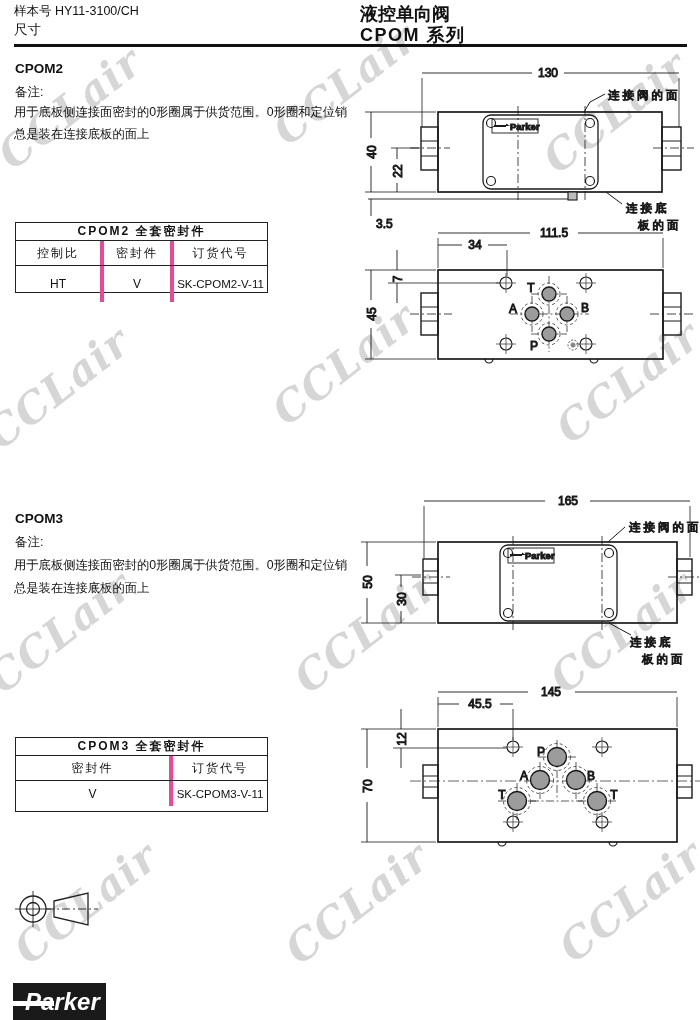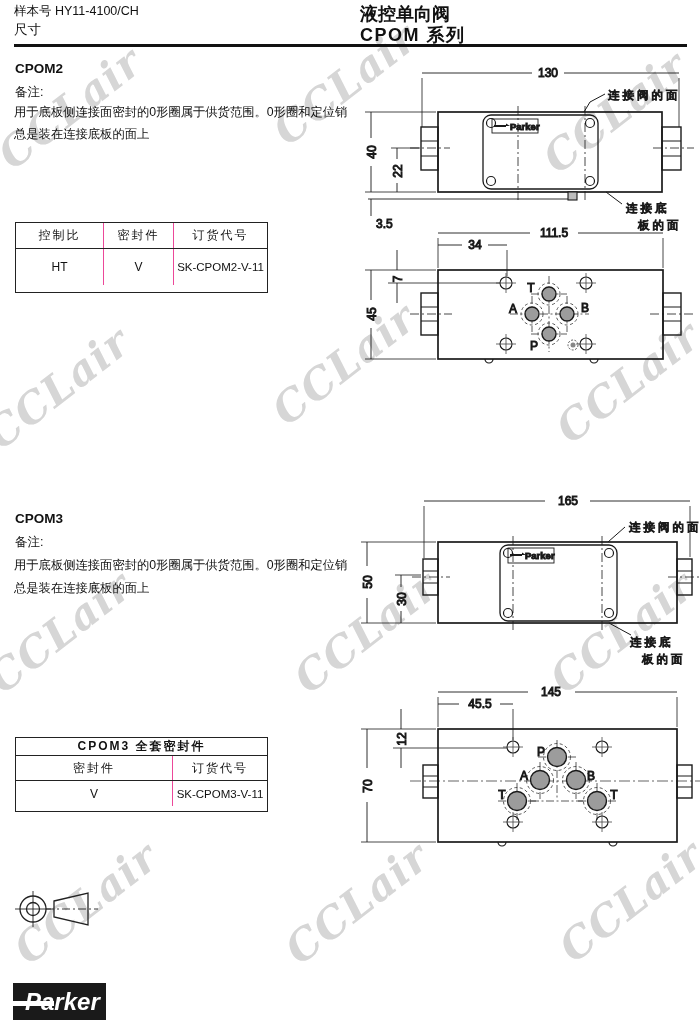--- a/index.html
+++ b/index.html
@@ -9,21 +9,21 @@
       font-weight:bold;font-size:42px;color:#d6d6d6;letter-spacing:1px;white-space:nowrap;
       transform:translate(-50%,-50%) rotate(-38deg);user-select:none;}
   .txt{position:absolute;z-index:2;white-space:nowrap;}
   .rule{position:absolute;z-index:2;background:#111;}
   svg.draw{position:absolute;left:0;top:0;z-index:1;}
   .tbl{position:absolute;z-index:2;border:1.6px solid #222;background:transparent;box-sizing:border-box;}
   .tr{display:flex;box-sizing:border-box;}
   .tr+.tr{border-top:1.5px solid #222;}
   .td{display:flex;align-items:center;justify-content:center;box-sizing:border-box;
       font-size:12px;letter-spacing:2px;}
-  .td.sep{border-right:1px solid #ec4899;}
+  .td.sep{border-right:4px solid #ec4899;}
   .tbl-title{width:100%;display:flex;align-items:center;justify-content:center;
       font-size:12px;font-weight:bold;letter-spacing:2px;}
   .code{letter-spacing:0 !important;font-size:11.5px !important;}
   .plogo{position:absolute;z-index:2;background:#1a1a1a;overflow:hidden;}
   .plogo .bar{position:absolute;left:0;top:18px;width:41px;height:4.5px;background:#fff;}
   .plogo .ptxt{position:absolute;left:12px;top:5px;color:#fff;font-weight:bold;
       font-style:italic;font-size:24px;letter-spacing:0;}
   text{font-family:"Liberation Sans",sans-serif;fill:#1a1a1a;}
   .dim{font-size:12px;}
   .port{font-size:12px;}
@@ -41,32 +41,35 @@
   <div class="wm" style="left:58px;top:388px">CCLair</div>
   <div class="wm" style="left:344px;top:364px">CCLair</div>
   <div class="wm" style="left:628px;top:382px">CCLair</div>
   <div class="wm" style="left:60px;top:632px">CCLair</div>
   <div class="wm" style="left:366px;top:632px">CCLair</div>
   <div class="wm" style="left:622px;top:632px">CCLair</div>
   <div class="wm" style="left:86px;top:903px">CCLair</div>
   <div class="wm" style="left:357px;top:903px">CCLair</div>
   <div class="wm" style="left:631px;top:901px">CCLair</div>
 
-  <div class="txt" style="left:14px;top:3px;font-size:12.5px">样本号 HY11-4100/CH</div>
+  <div class="txt" style="left:14px;top:3px;font-size:12.5px">样本号 HY11-3100/CH</div>
   <div class="txt" style="left:14px;top:21px;font-size:13.5px">尺寸</div>
   <div class="txt" style="left:360px;top:2px;font-size:18px;font-weight:bold">液控单向阀</div>
   <div class="txt" style="left:360px;top:23px;font-size:18px;font-weight:bold;letter-spacing:1.5px">CPOM 系列</div>
   <div class="rule" style="left:14px;top:44px;width:673px;height:2.6px"></div>
 
   <div class="txt" style="left:15px;top:61px;font-size:13.5px;font-weight:bold">CPOM2</div>
   <div class="txt" style="left:15px;top:84px;font-size:12.5px">备注:</div>
   <div class="txt" style="left:14px;top:104px;font-size:12.3px">用于底板侧连接面密封的0形圈属于供货范围。0形圈和定位销</div>
   <div class="txt" style="left:14px;top:126px;font-size:12.3px">总是装在连接底板的面上</div>
 
   <div class="tbl" style="left:15px;top:222px;width:253px;height:71px">
+    <div class="tr" style="height:17px">
+      <div class="tbl-title">CPOM2  全套密封件</div>
+    </div>
     <div class="tr" style="height:25px">
       <div class="td sep" style="width:88px">控制比</div>
       <div class="td sep" style="width:70px">密封件</div>
       <div class="td" style="flex:1">订货代号</div>
     </div>
     <div class="tr" style="height:37px">
       <div class="td sep" style="width:88px;letter-spacing:0">HT</div>
       <div class="td sep" style="width:70px;letter-spacing:0">V</div>
       <div class="td code" style="flex:1">SK-CPOM2-V-11</div>
     </div>

